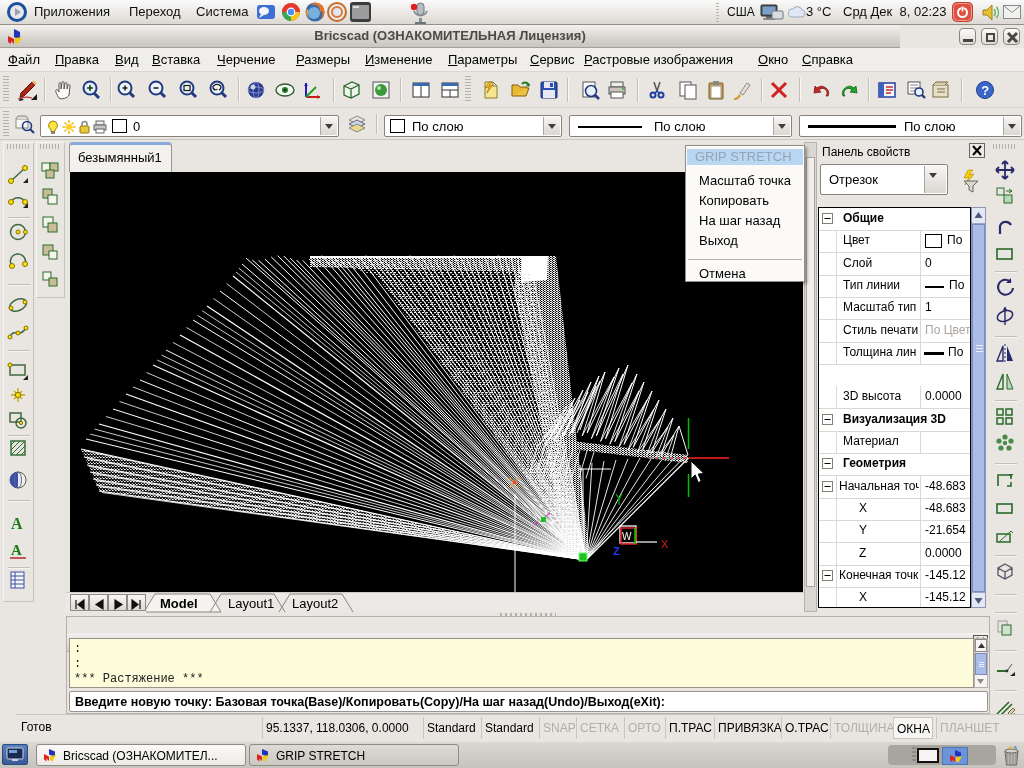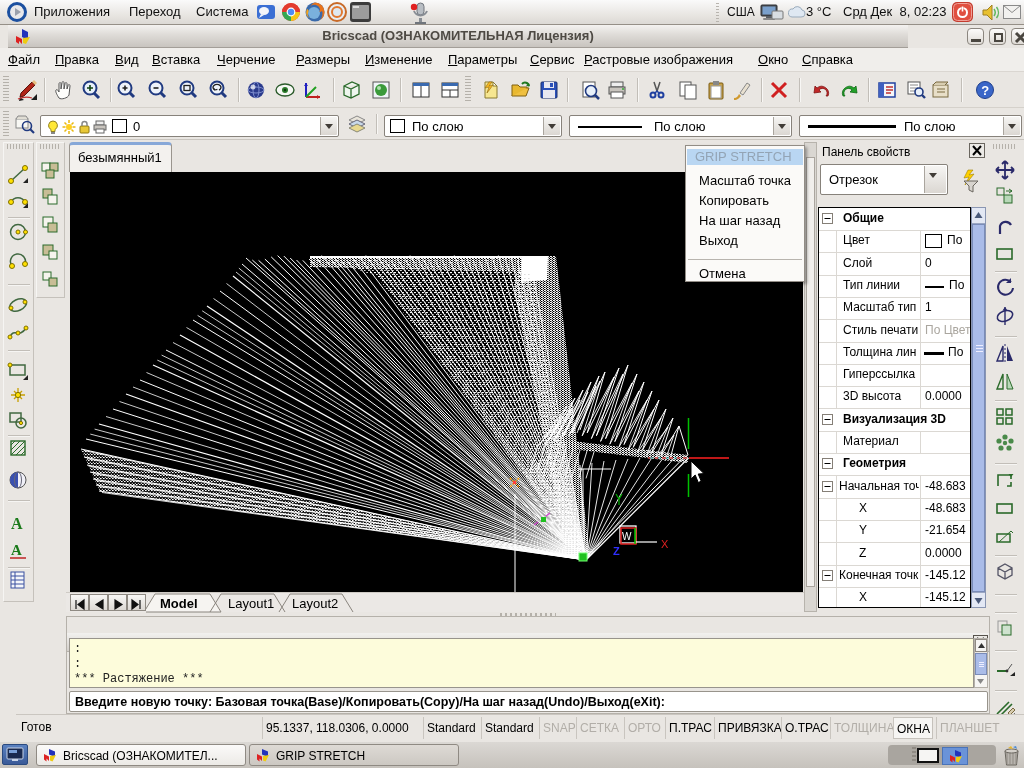--- a/index.html
+++ b/index.html
@@ -1,19 +1,19 @@
 <!DOCTYPE html>
 <html><head><meta charset="utf-8">
 <style>
 *{margin:0;padding:0;box-sizing:border-box}
 html,body{width:1024px;height:768px;overflow:hidden;font-family:"Liberation Sans",sans-serif;background:#e9e6e2}
 .abs{position:absolute}
 #deskpanel{left:0;top:0;width:1024px;height:25px;background:linear-gradient(#fafafa,#e6e3df 70%,#dcd9d5);border-bottom:1px solid #958f87}
 .dmenu{position:absolute;top:0;height:24px;line-height:24px;font-size:13px;color:#101010}
-#titlebar{left:8px;top:25px;width:900px;height:23px;background:linear-gradient(#f4f2f0,#dedbd7 45%,#c8c4bf);border-bottom:1px solid #a39e98}
+#titlebar{left:0;top:25px;width:900px;height:23px;background:linear-gradient(#f4f2f0,#dedbd7 45%,#c8c4bf);border-bottom:1px solid #a39e98}
 #title-text{position:absolute;left:0;right:0;top:3px;text-align:center;font-size:13px;font-weight:bold;color:#4e4a44}
 .wbtn{position:absolute;top:3px;width:17px;height:17px;border:1px solid #8b867f;border-radius:4px;background:linear-gradient(#fcfbfa,#dedad5)}
 #menubar{left:0;top:48px;width:1024px;height:24px;background:#f0eeeb;border-bottom:1px solid #dad6d1}
 .mitem{position:absolute;top:4px;font-size:13px;color:#000}
 .mitem u{text-decoration:underline}
 #toolbar1{left:0;top:72px;width:1024px;height:36px;background:#e9e6e2;border-bottom:1px solid #d5d1cb}
 #toolbar2{left:0;top:108px;width:1024px;height:32px;background:#e9e6e2;border-bottom:1px solid #c9c5bf}
 .tsep{position:absolute;top:6px;width:1px;height:24px;background:#c2beb8;box-shadow:1px 0 0 #f8f7f5}
 .thandle{position:absolute;top:4px;width:6px;height:27px;background:repeating-linear-gradient(#b5b1aa 0 1px,transparent 1px 3px);background-size:2px 100%;background-repeat:repeat-x}
 .combo{position:absolute;height:22px;background:#fff;border:1px solid #87827b;border-radius:2px}
@@ -724,26 +724,20 @@
           <div class="abs" style="left:101px;top:0;width:1px;height:23px;background:#dbd8d3"></div>
           <span class="abs" style="left:106px;top:3px;color:#aaa69f;white-space:nowrap">По Цвету</span>
         </div>
         <div class="pgrow" style="top:134px;height:23px;border-bottom:1px solid #dbd8d3">
           <div class="abs" style="left:17px;top:0;width:1px;height:23px;background:#dbd8d3"></div>
           <div class="abs" style="left:24px;top:3px;width:76px;height:18px;overflow:hidden;white-space:nowrap">Толщина лин</div>
           <div class="abs" style="left:101px;top:0;width:1px;height:23px;background:#dbd8d3"></div>
           <div class="abs" style="left:105px;top:10px;width:20px;height:3px;background:#000"></div>
           <span class="abs" style="left:129px;top:3px">По</span>
         </div>
-        <div class="pgrow" style="top:156px;height:23px;border-bottom:1px solid #dbd8d3">
-          <div class="abs" style="left:17px;top:0;width:1px;height:23px;background:#dbd8d3"></div>
-          <div class="abs" style="left:24px;top:3px;width:76px;height:18px;overflow:hidden;white-space:nowrap">Гиперссылка</div>
-          <div class="abs" style="left:101px;top:0;width:1px;height:23px;background:#dbd8d3"></div>
-          <span class="abs" style="left:106px;top:3px;white-space:nowrap"></span>
-        </div>
         <div class="pgrow" style="top:178px;height:23px;border-bottom:1px solid #dbd8d3">
           <div class="abs" style="left:17px;top:0;width:1px;height:23px;background:#dbd8d3"></div>
           <div class="abs" style="left:24px;top:3px;width:76px;height:18px;overflow:hidden;white-space:nowrap">3D высота</div>
           <div class="abs" style="left:101px;top:0;width:1px;height:23px;background:#dbd8d3"></div>
           <span class="abs" style="left:106px;top:3px;white-space:nowrap">0.0000</span>
         </div>
         <div class="pgrow" style="top:201px;height:23px;border-bottom:1px solid #dbd8d3">
           <svg class="abs" style="left:3px;top:5px" width="11" height="11">
             <rect x="0.5" y="0.5" width="10" height="10" fill="#fff" stroke="#857f77"></rect>
             <path d="M2.5 5.5 h6" stroke="#000"></path>

